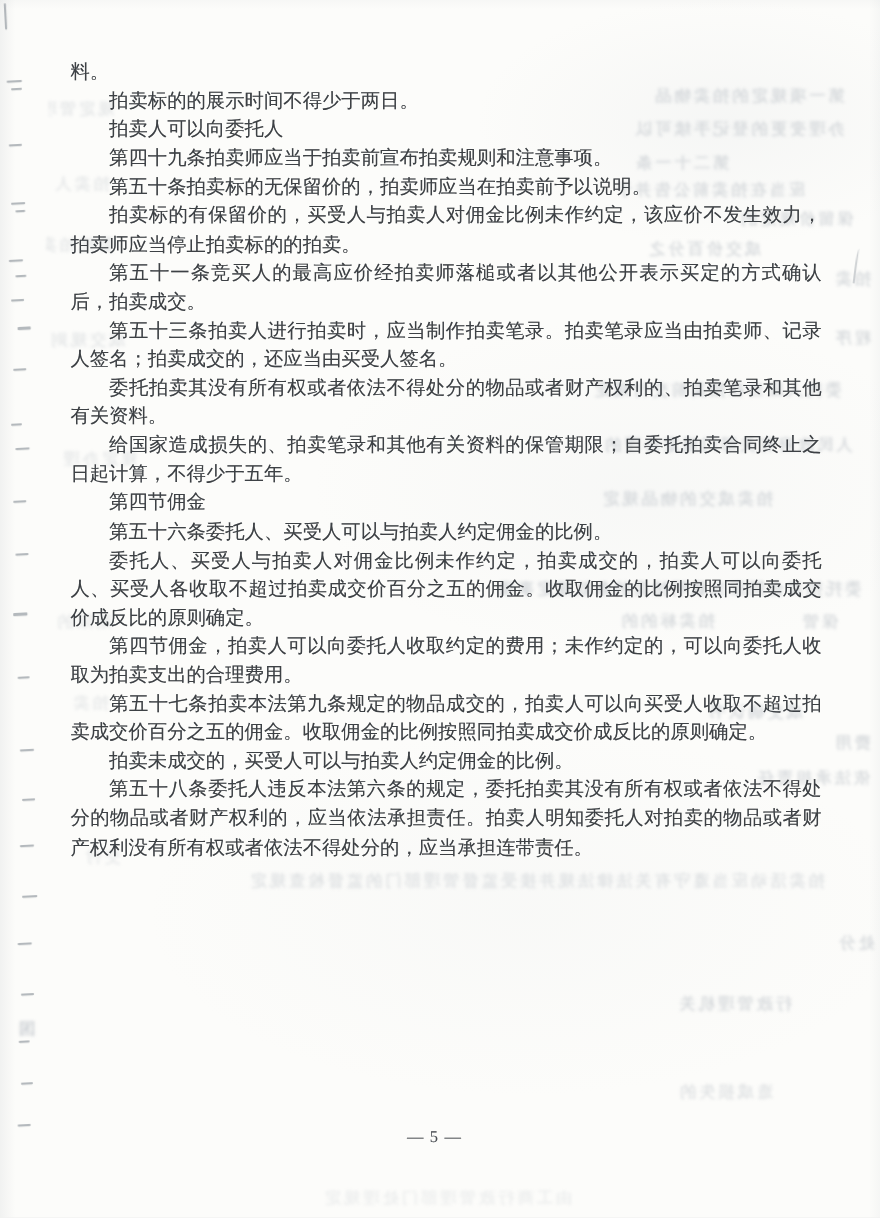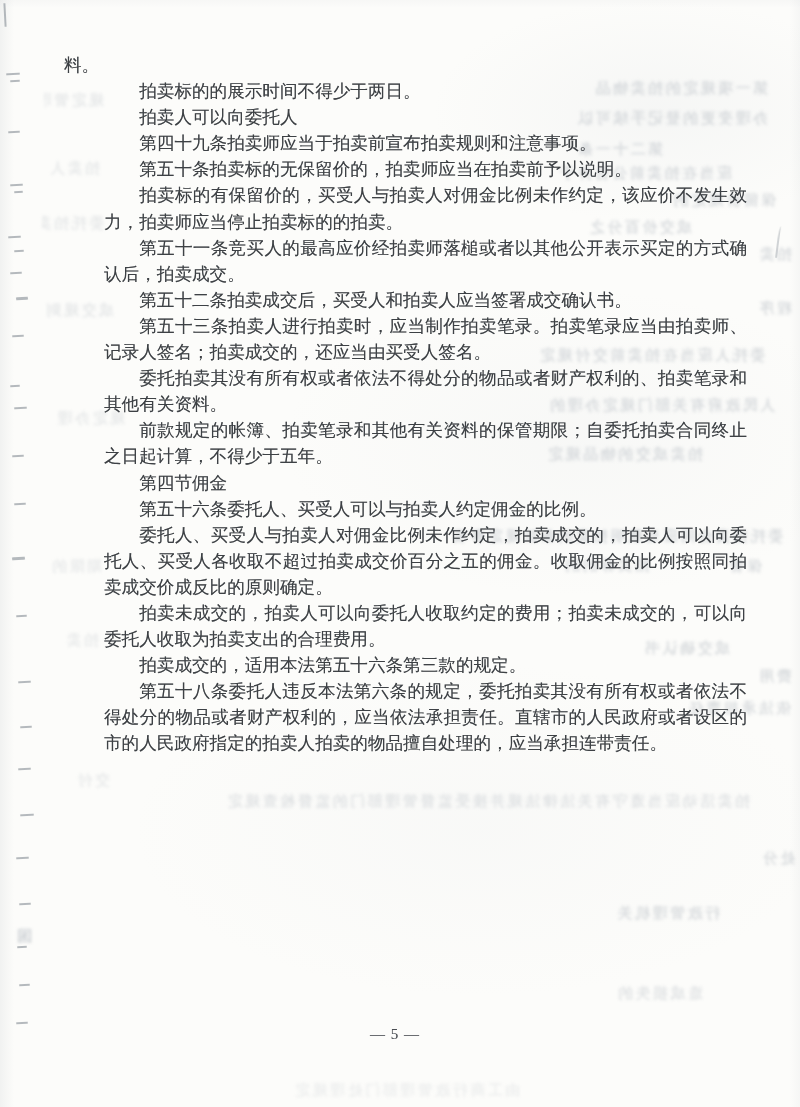--- a/index.html
+++ b/index.html
@@ -36,21 +36,21 @@
   }
   .para {
     margin: 0;
     font-size: 17.6px;
     line-height: 26.1px;
     text-align: justify;
     color: var(--ink, #3d4145);
     text-shadow: 0 0 0.6px rgba(61,65,69,0.45);
     letter-spacing: 0;
   }
-  .para.indent { text-indent: 2em; margin-left: 40px; }
+  .para.indent { text-indent: 2em; }
 
   .chapter-heading {
     margin: 27px 0 6px 0;
     font-size: 19.5px;
     line-height: 27px;
     font-weight: 700;
     text-align: center;
     letter-spacing: 5px;
     color: var(--ink, #3d4145);
     text-shadow: 0 0 0.6px rgba(61,65,69,0.5);
@@ -174,28 +174,28 @@
     </div>
 
   <main class="doc-body">
       <p class="para">料。</p>
       <p class="para indent">拍卖标的的展示时间不得少于两日。</p>
       <p class="para indent">拍卖人可以向委托人</p>
       <p class="para indent">第四十九条拍卖师应当于拍卖前宣布拍卖规则和注意事项。</p>
       <p class="para indent">第五十条拍卖标的无保留价的，拍卖师应当在拍卖前予以说明。</p>
       <p class="para indent">拍卖标的有保留价的，买受人与拍卖人对佣金比例未作约定，该应价不发生效力，拍卖师应当停止拍卖标的的拍卖。</p>
       <p class="para indent">第五十一条竞买人的最高应价经拍卖师落槌或者以其他公开表示买定的方式确认后，拍卖成交。</p>
-      <p class="para indent">第五十二条拍卖成交后，买受人和拍卖人应当签署成交确认书。</p>
       <p class="para indent">第五十三条拍卖人进行拍卖时，应当制作拍卖笔录。拍卖笔录应当由拍卖师、记录人签名；拍卖成交的，还应当由买受人签名。</p>
       <p class="para indent">委托拍卖其没有所有权或者依法不得处分的物品或者财产权利的、拍卖笔录和其他有关资料。</p>
-      <p class="para indent">前款规定的帐簿、拍卖笔录和其他有关资料的保管期限；自委托拍卖合同终止之日起计算，不得少于五年。</p>
+      <p class="para indent">给国家造成损失的、拍卖笔录和其他有关资料的保管期限；自委托拍卖合同终止之日起计算，不得少于五年。</p>
       <p class="para indent">第四节佣金</p>
       <p class="para indent">第五十六条委托人、买受人可以与拍卖人约定佣金的比例。</p>
       <p class="para indent">委托人、买受人与拍卖人对佣金比例未作约定，拍卖成交的，拍卖人可以向委托人、买受人各收取不超过拍卖成交价百分之五的佣金。收取佣金的比例按照同拍卖成交价成反比的原则确定。</p>
-      <p class="para indent">拍卖未成交的，拍卖人可以向委托人收取约定的费用；拍卖未成交的，可以向委托人收取为拍卖支出的合理费用。</p>
-      <p class="para indent">拍卖成交的，适用本法第五十六条第三款的规定。</p>
-      <p class="para indent">第五十八条委托人违反本法第六条的规定，委托拍卖其没有所有权或者依法不得处分的物品或者财产权利的，应当依法承担责任。直辖市的人民政府或者设区的市的人民政府指定的拍卖人拍卖的物品擅自处理的，应当承担连带责任。</p>
+      <p class="para indent">第四节佣金，拍卖人可以向委托人收取约定的费用；未作约定的，可以向委托人收取为拍卖支出的合理费用。</p>
+      <p class="para indent">第五十七条拍卖本法第九条规定的物品成交的，拍卖人可以向买受人收取不超过拍卖成交价百分之五的佣金。收取佣金的比例按照同拍卖成交价成反比的原则确定。</p>
+      <p class="para indent">拍卖未成交的，买受人可以与拍卖人约定佣金的比例。</p>
+      <p class="para indent">第五十八条委托人违反本法第六条的规定，委托拍卖其没有所有权或者依法不得处分的物品或者财产权利的，应当依法承担责任。拍卖人明知委托人对拍卖的物品或者财产权利没有所有权或者依法不得处分的，应当承担连带责任。</p>
     </main>
 
   <div class="footer">
     <span class="page-number">— 5 —</span>
   </div>
 </div>
 
 </body></html>

